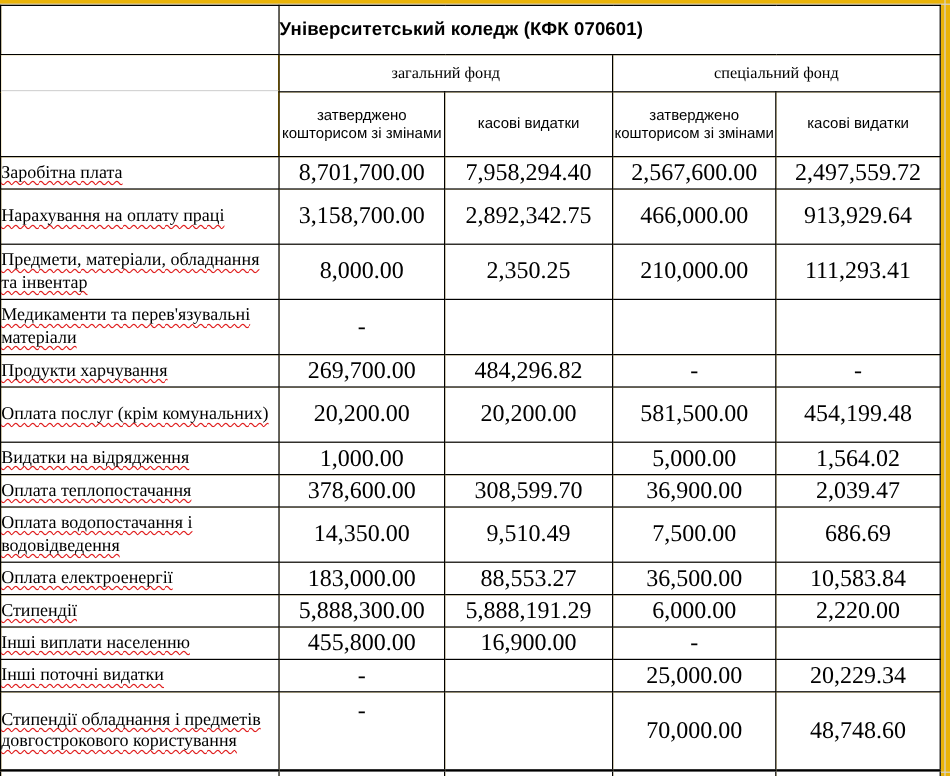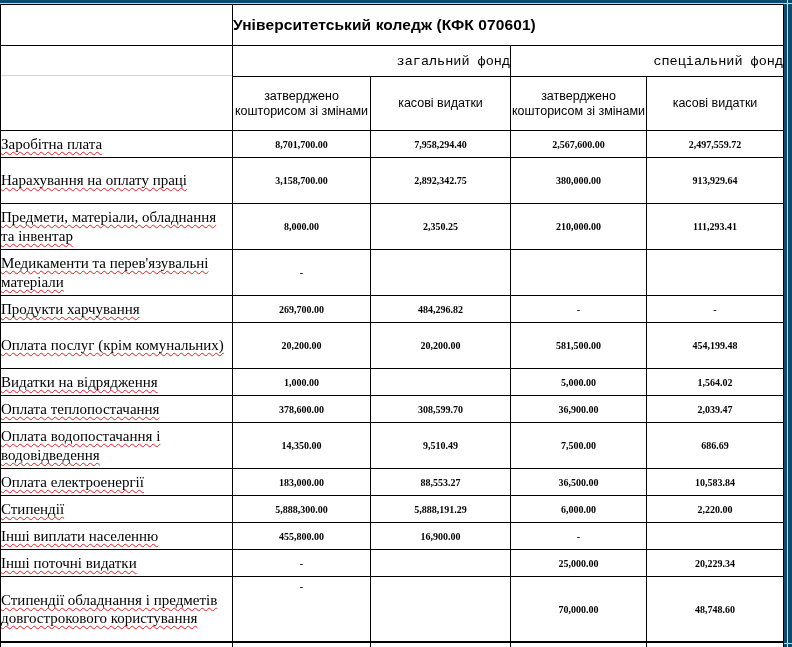--- a/index.html
+++ b/index.html
@@ -2,21 +2,21 @@
 <html><head>
 <meta charset="utf-8">
 <style>
   html,body{margin:0;padding:0;}
   body{
     width:792px;height:647px;
     background:#ffffff;
     font-family:"Liberation Serif","DejaVu Serif",serif;
     overflow:hidden;
   }
-  #sheet{position:relative;width:792px;height:647px;background:#0c4a6e;}
+  #sheet{position:relative;width:792px;height:647px;background:#eab308;}
 
   
   .gl-h{position:absolute;left:0;width:792px;height:1px;background:#d4d4d4;}
   .gl-v{position:absolute;top:0;width:1px;height:647px;background:#d4d4d4;}
 
   table.budget{
     position:absolute;
     left:0px;top:4px;
     width:783px;
     border-collapse:collapse;
@@ -42,22 +42,22 @@
     height:40px;
     text-align:left;
     font-family:"Liberation Sans","DejaVu Sans",sans-serif;
     font-weight:bold;
     font-size:15.5px;
     padding-left:6px;
     letter-spacing:.1px;
   }
   .fund-cell{
     height:30px;
-    text-align:right;
-    font-family:Liberation Mono, monospace;
+    text-align:center;
+    font-family:Liberation Serif, serif;
     font-size:13.5px;
   }
   .sub-cell{
     height:53px;
     text-align:center;
     font-family:"Liberation Sans","DejaVu Sans",sans-serif;
     font-size:12.5px;
     line-height:15px;
     padding:1px 4px;
   }
@@ -70,23 +70,22 @@
 
   
   td.label{
     text-align:left;
     padding:1px 2px 1px 3px;
     font-size:15px;
     line-height:18.5px;
   }
   td.num{
     text-align:center;
-    font-size:10px;
+    font-size:20px;
     white-space:nowrap;
-    font-weight:bold;
   }
   tr.r1 td{height:26px;}
   tr.r2 td{height:45px;margin-left:24px;}
   tr.r3 td{height:60px;}
 
   
   td.num.top{vertical-align:top;padding-top:4px;}
 
   
   tr.total td{
@@ -161,21 +160,21 @@
         <td class="num">8,701,700.00</td>
         <td class="num">7,958,294.40</td>
         <td class="num">2,567,600.00</td>
         <td class="num br2">2,497,559.72</td>
       </tr>
 
       <tr class="r2">
         <td class="label bl2"><span class="sp">Нарахування на оплату праці</span></td>
         <td class="num">3,158,700.00</td>
         <td class="num">2,892,342.75</td>
-        <td class="num">380,000.00</td>
+        <td class="num">466,000.00</td>
         <td class="num br2">913,929.64</td>
       </tr>
 
       <tr class="r2">
         <td class="label bl2"><span class="sp">Предмети, матеріали, обладнання та інвентар</span></td>
         <td class="num">8,000.00</td>
         <td class="num">2,350.25</td>
         <td class="num">210,000.00</td>
         <td class="num br2">111,293.41</td>
       </tr>

